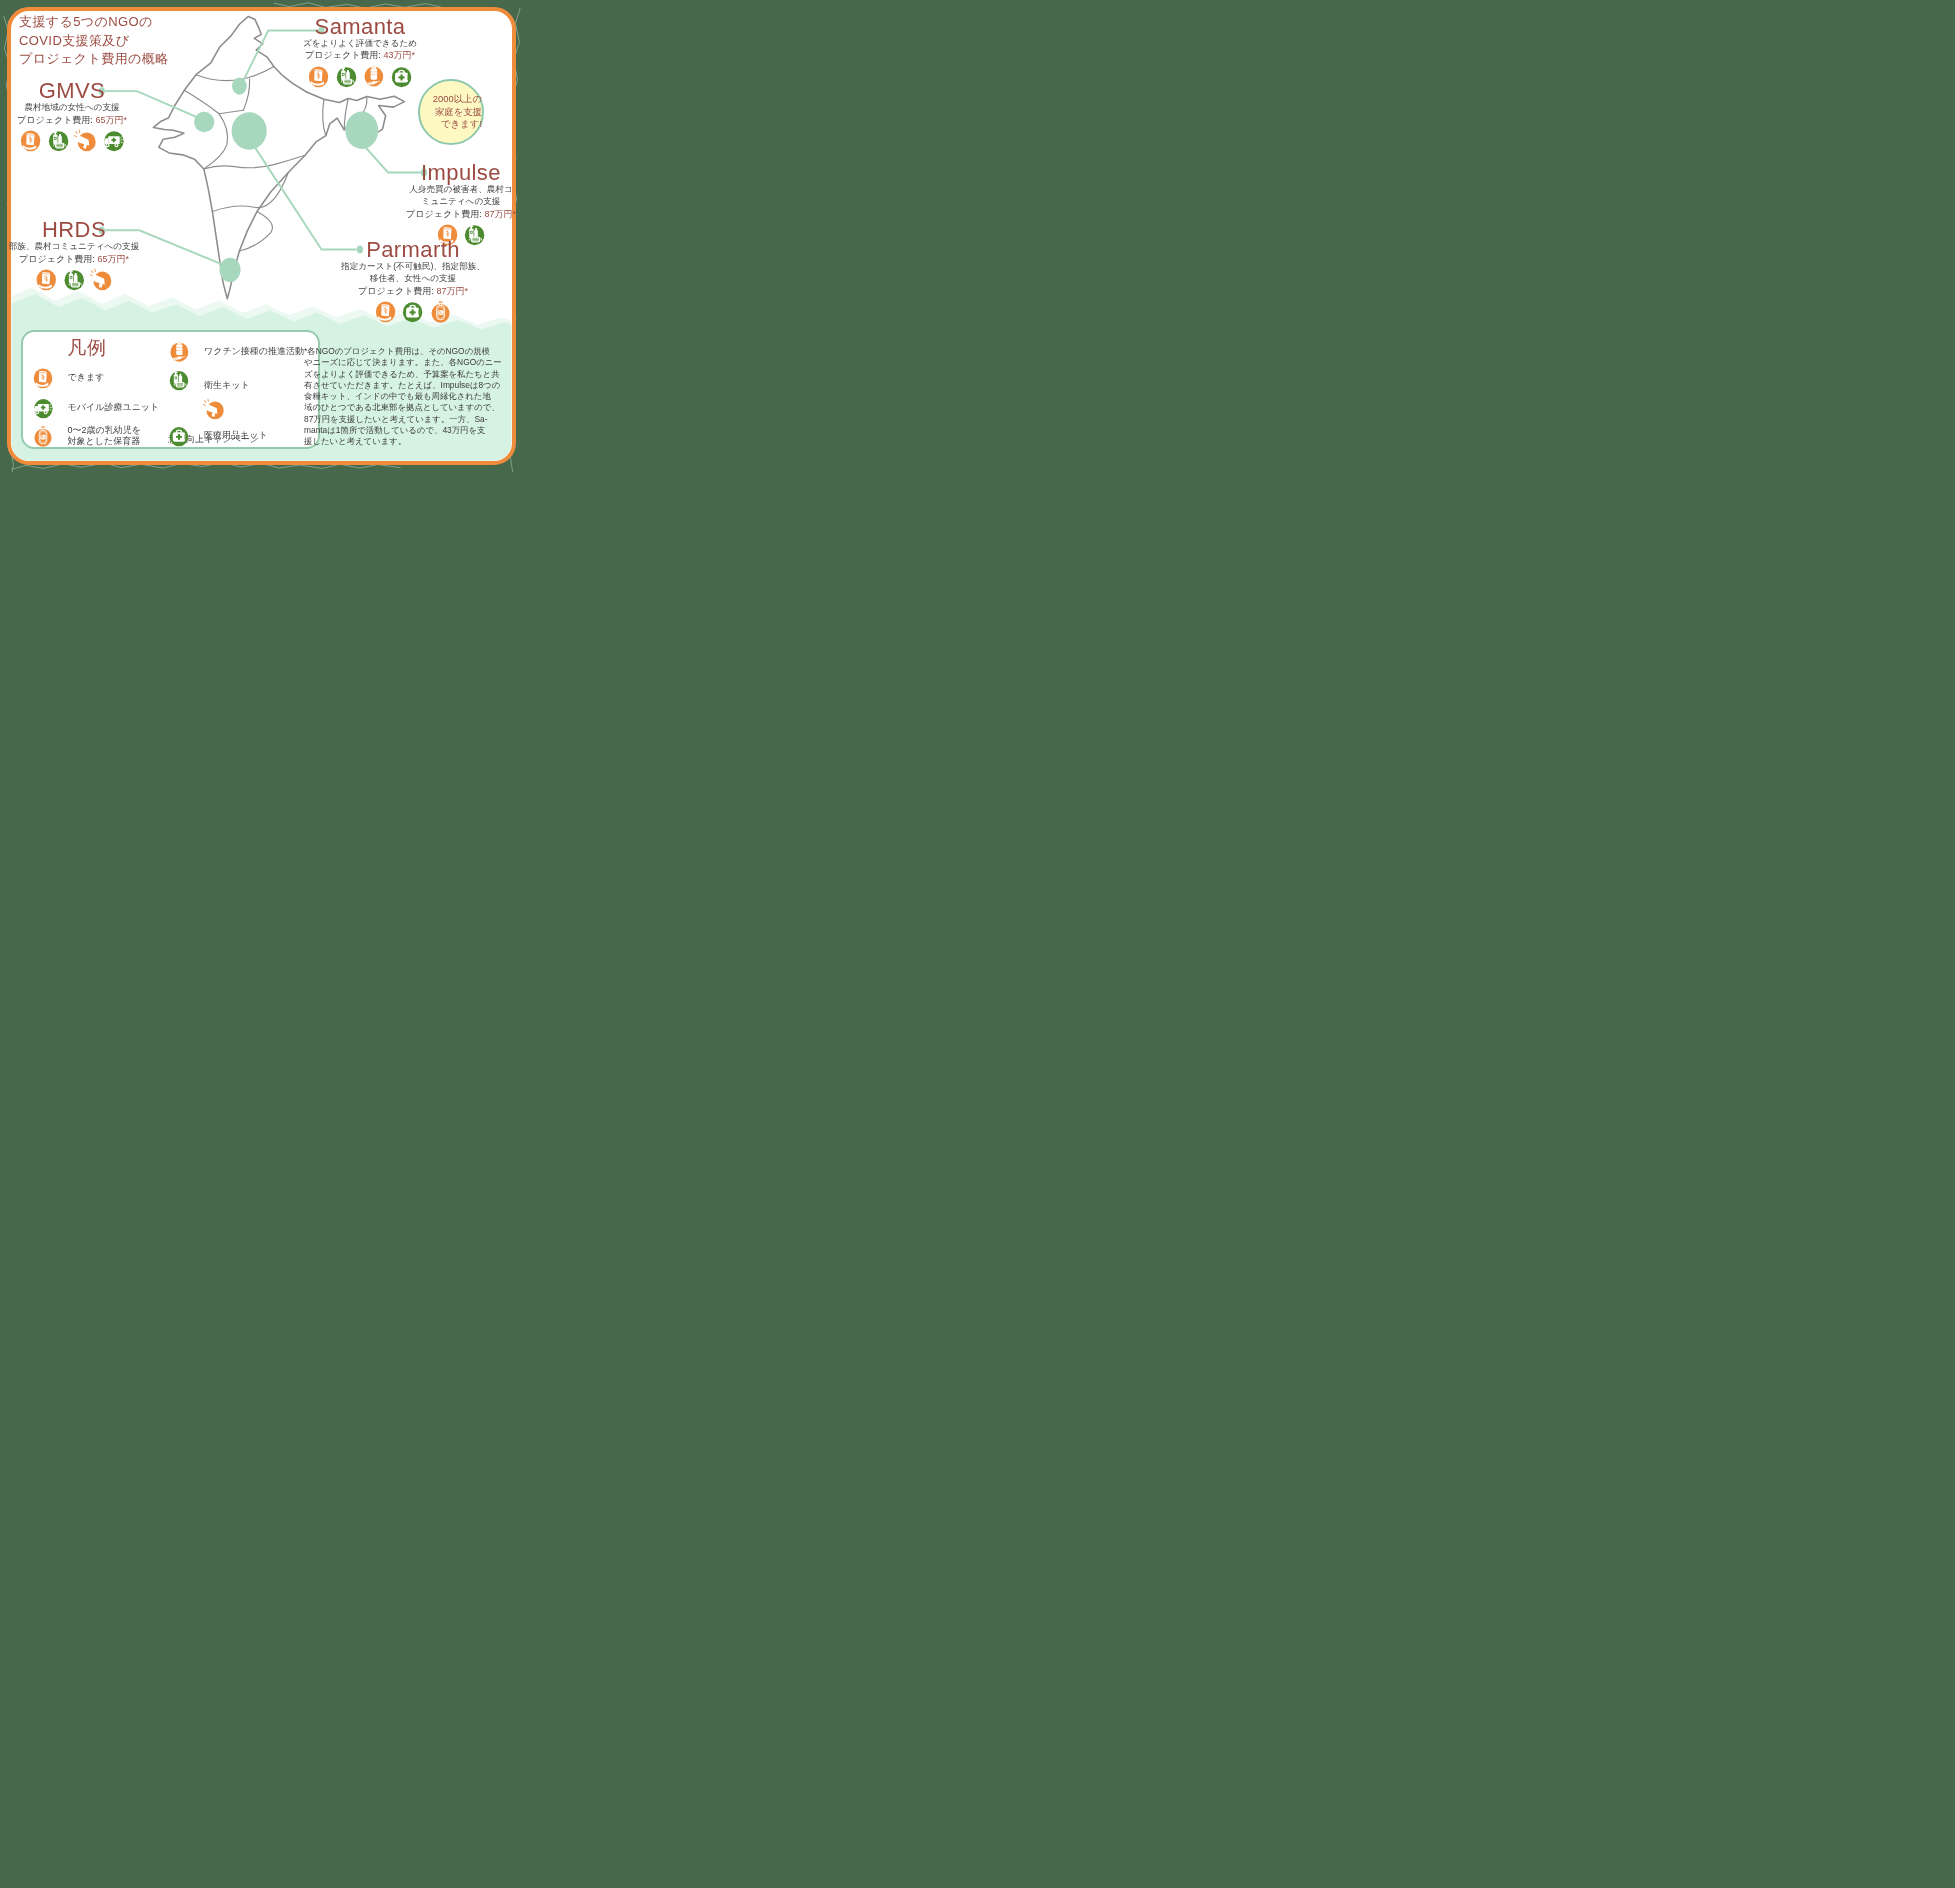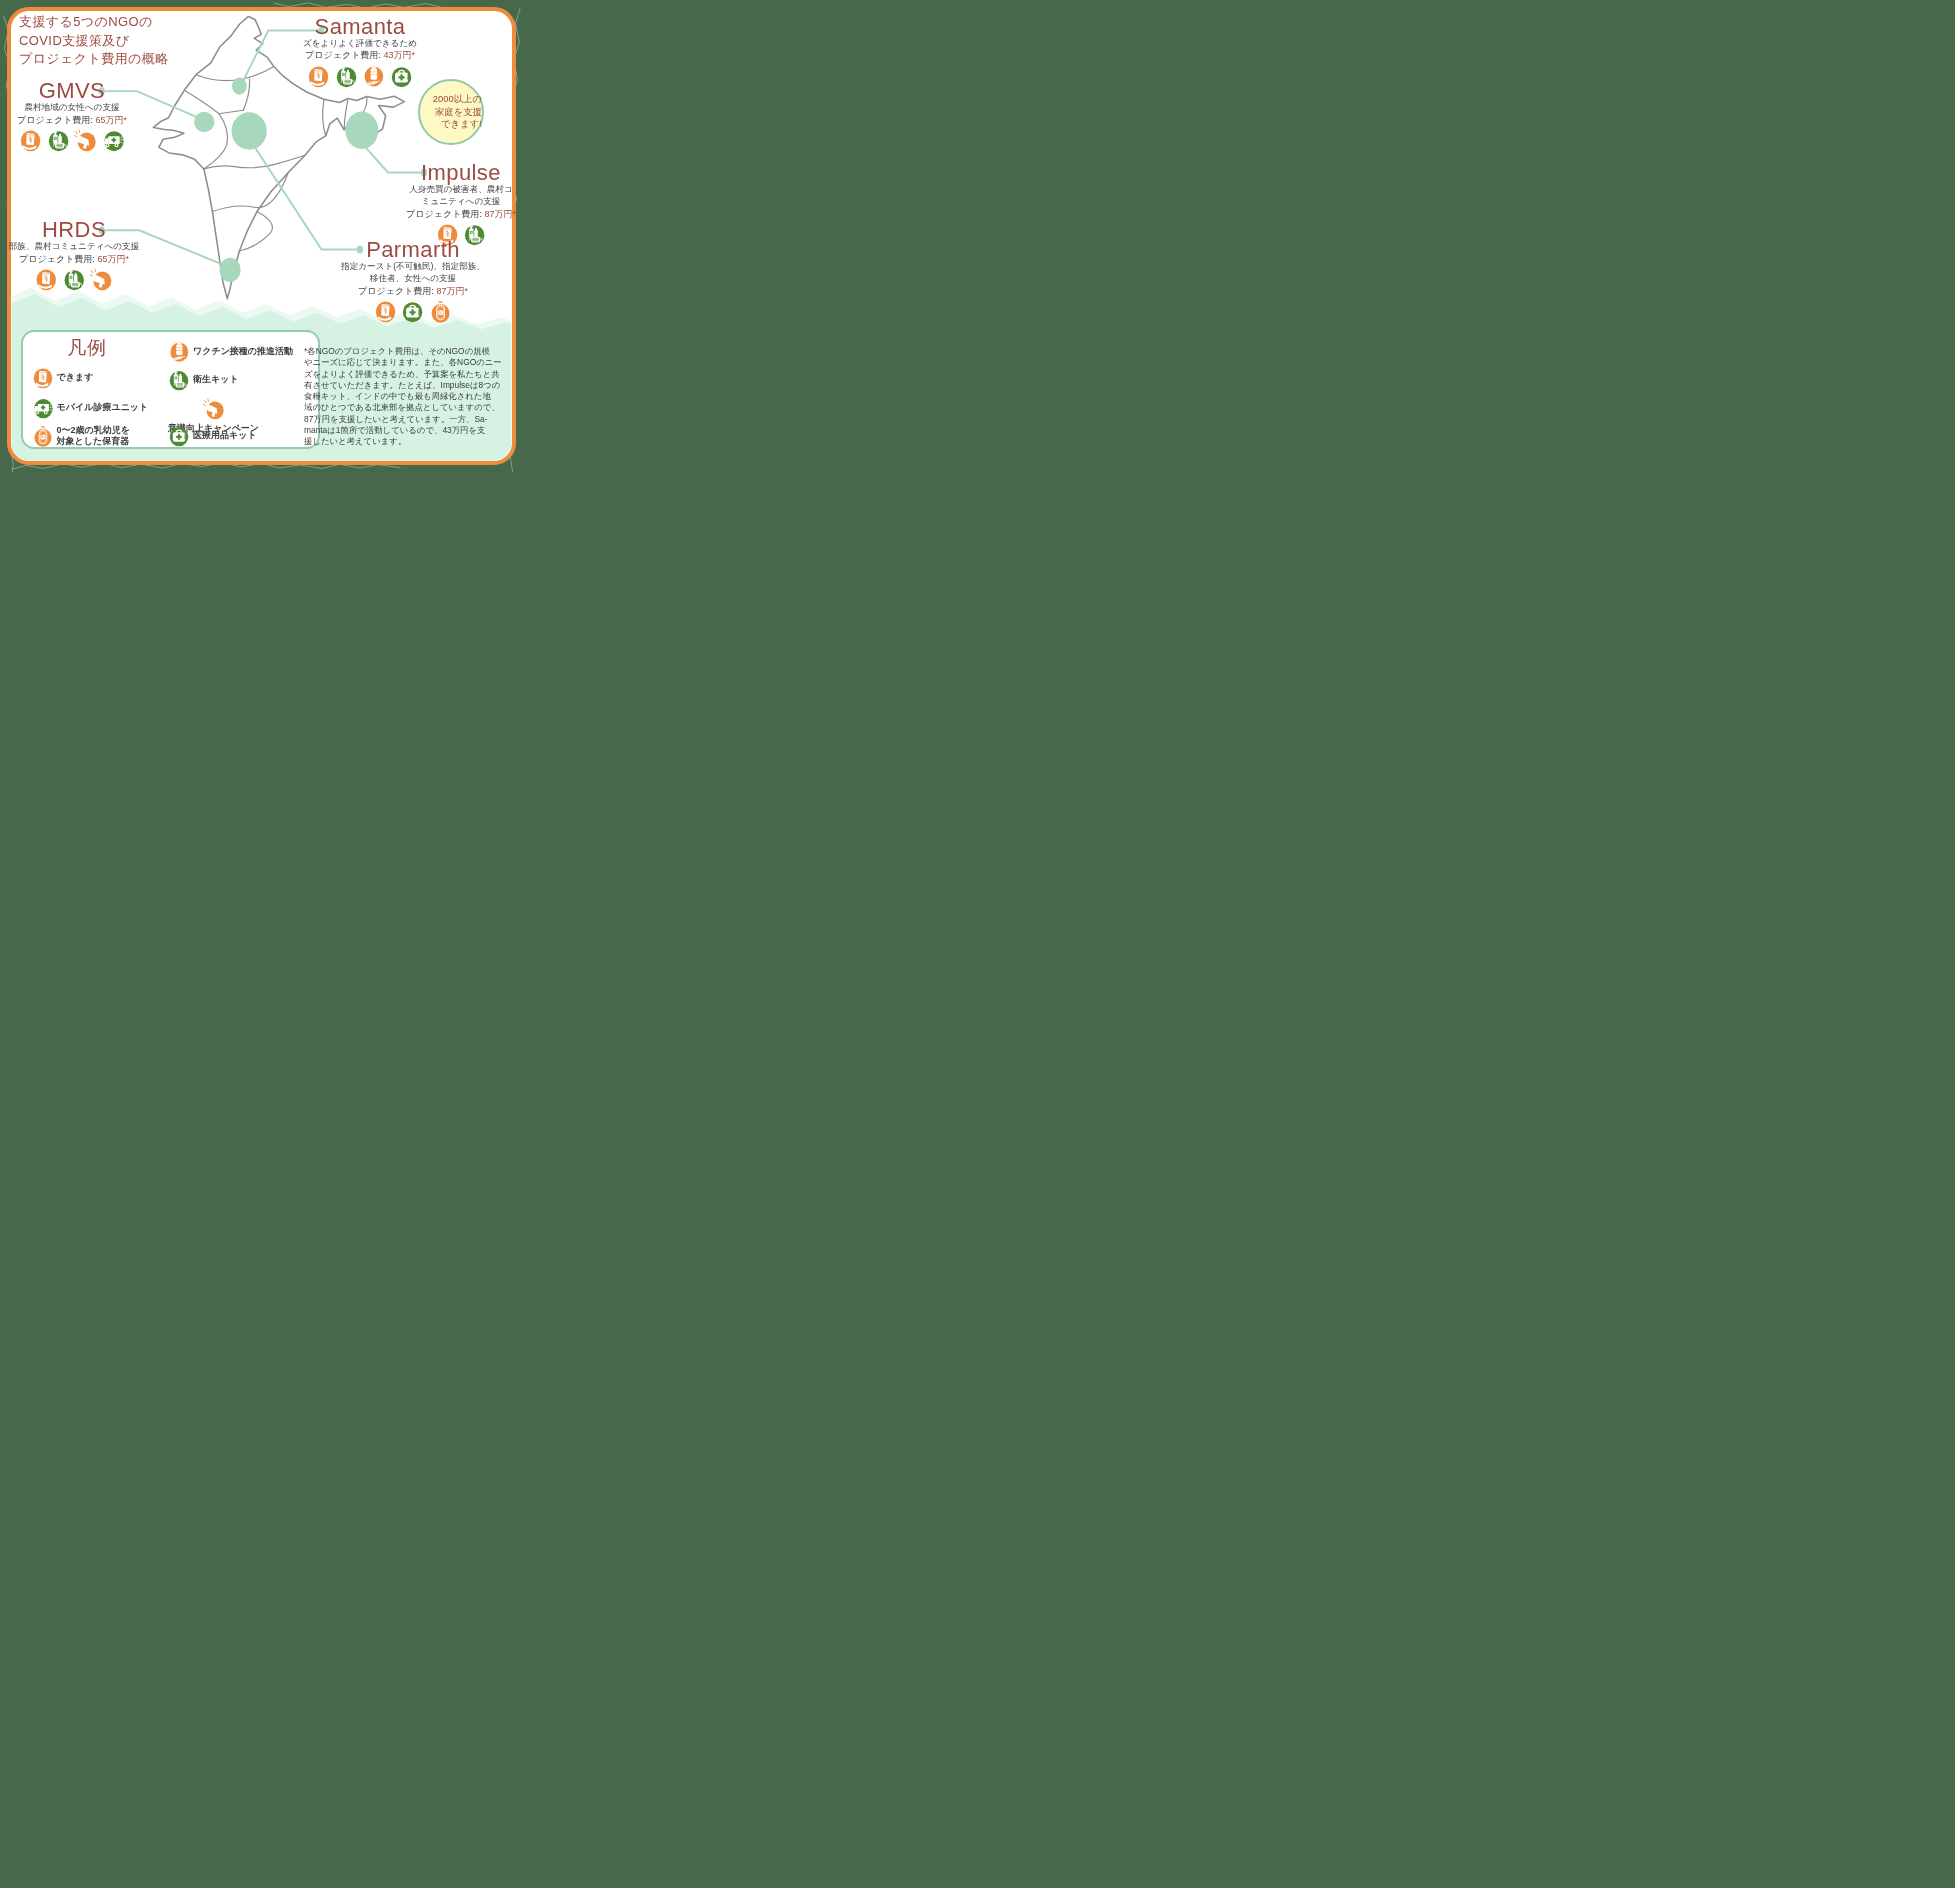--- a/index.html
+++ b/index.html
@@ -37,21 +37,21 @@
   }
   .legend{
     position:absolute;left:21px;top:330px;width:299px;height:119px;z-index:3;
     box-sizing:border-box;background:#fff;border:2px solid var(--legendborder);
     border-radius:13.3px;
   }
   .legend-title{
     position:absolute;left:64px;top:3.1px;transform:translateX(-50%);
     font-size:19px;color:var(--maroon);letter-spacing:0.8px;
   }
-  .legend-row{position:absolute;display:flex;align-items:center;gap:3px;white-space:nowrap;font-weight:bold;}
+  .legend-row{position:absolute;display:flex;align-items:center;gap:14px;white-space:nowrap;}
   .legend-icon{width:22px;height:22px;flex:0 0 auto;}
   .legend-label{font-size:9px;line-height:11.3px;color:var(--dark);text-align:left;}
   .footnote{
     position:absolute;left:304px;top:346px;z-index:3;
     font-size:8.4px;line-height:11.3px;color:#3a3a3a;white-space:nowrap;
   }
 </style>
 </head>
 <body>
 
@@ -343,21 +343,21 @@
       <div>対象とした保育器</div>
     </div>
   </div>
 
   <div class="legend-row" style="left:145px;top:9px;">
     <svg class="legend-icon" viewBox="0 0 57 57" width="22" height="22">
         <use href="#sym-vaccine-campaign"></use>
       </svg>
     <div class="legend-label">ワクチン接種の推進活動</div>
   </div>
-  <div class="legend-row" style="left:145px;top:37px;">
+  <div class="legend-row" style="left:145px;top:37px;align-items:flex-end;">
     <svg class="legend-icon" viewBox="0 0 57 57" width="22" height="22">
         <use href="#sym-hygiene-kit"></use>
       </svg>
     <div class="legend-label">衛生キット</div>
   </div>
   <div class="legend-row" style="left:145px;top:66px;flex-direction:column;">
     <svg class="legend-icon" viewBox="0 0 57 57" width="22" height="22">
         <use href="#sym-awareness"></use>
       </svg>
     <div class="legend-label">意識向上キャンペーン</div>

